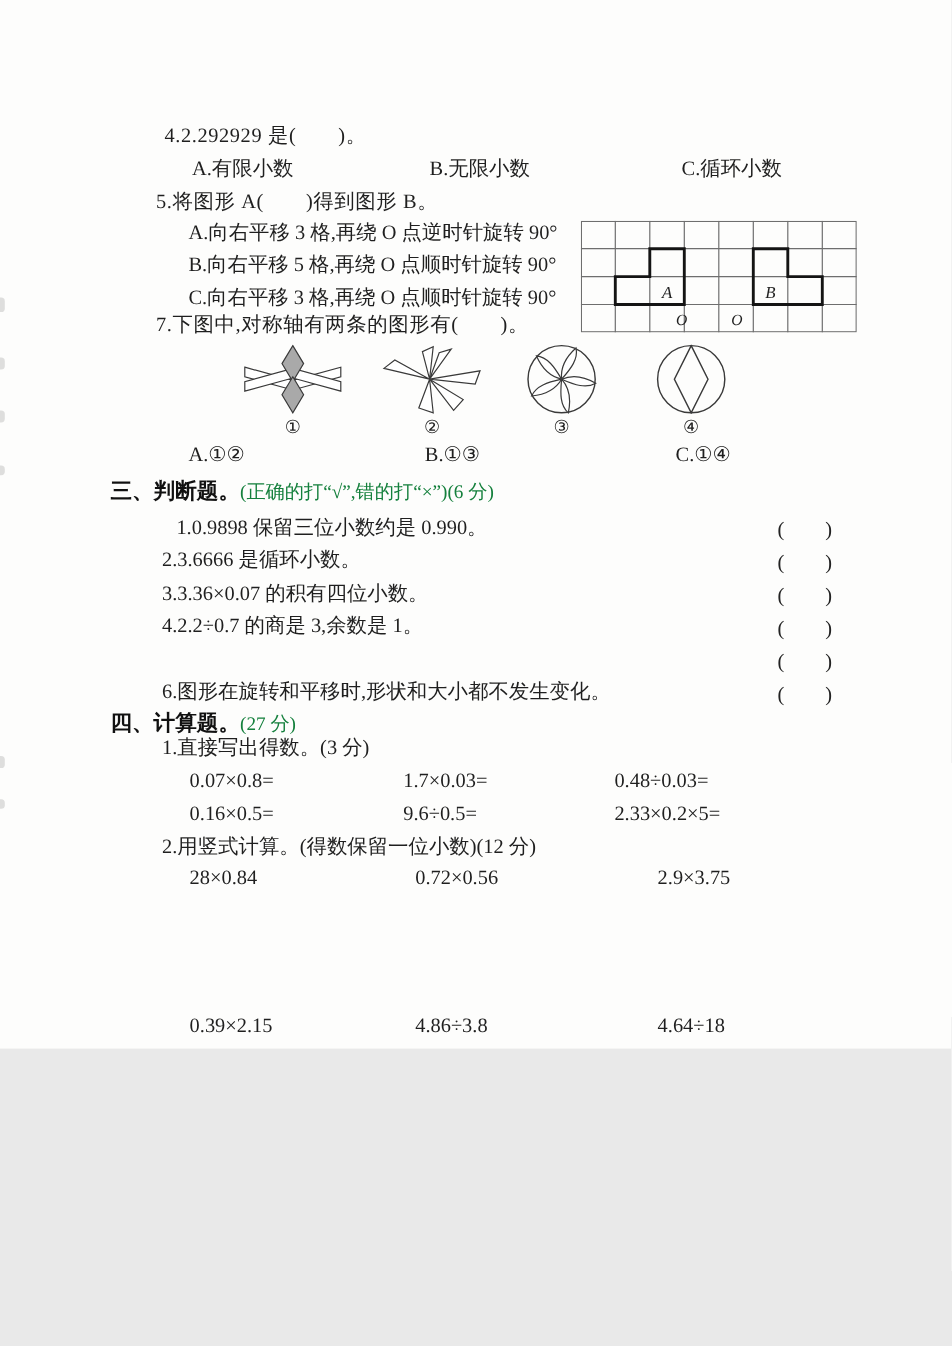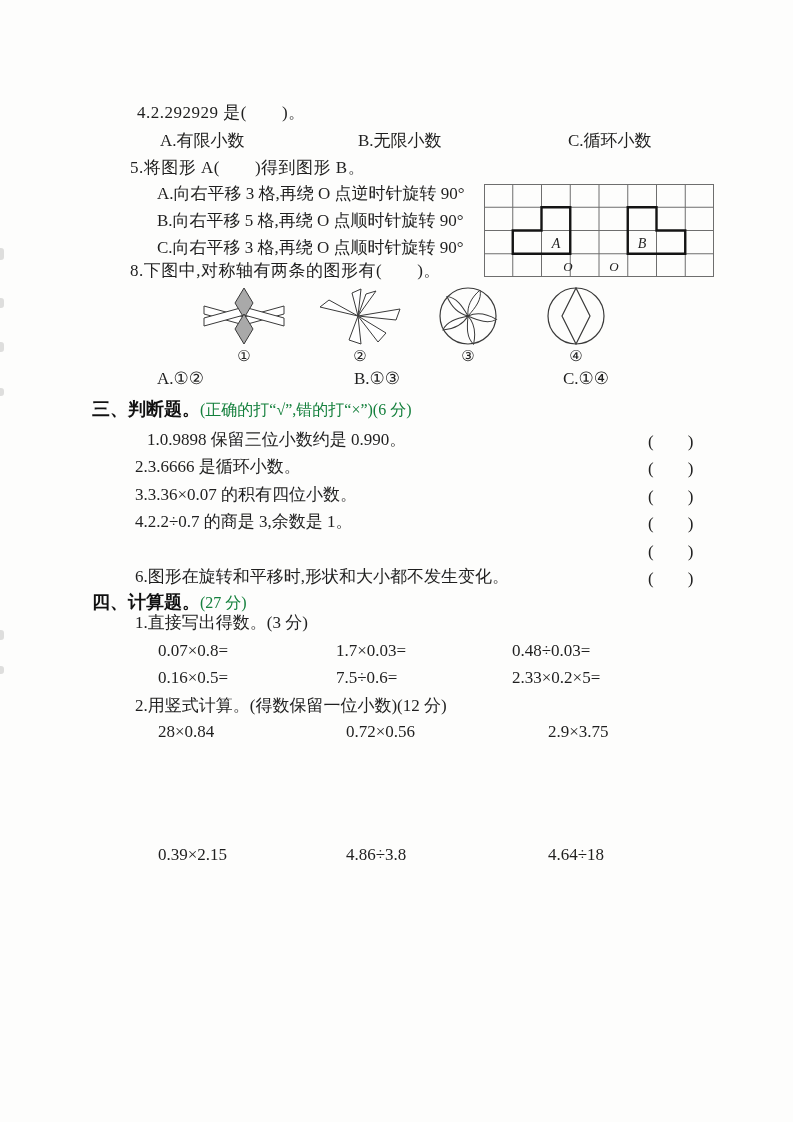--- a/index.html
+++ b/index.html
@@ -1,18 +1,18 @@
 <!DOCTYPE html>
 <html><head>
 <meta charset="utf-8">
 <style>
   * { margin:0; padding:0; box-sizing:border-box; }
   html,body { background:#e9e9e9; }
   .page {
-    position:relative; width:793px; height:1122px;
+    position:relative; width:793px; height:874px;
     background:#fdfdfc; overflow:hidden;
     font-family:"Liberation Serif","DejaVu Serif",serif;
     color:#1f1f1f;
   }
   .t { position:absolute; white-space:nowrap; font-size:17px; line-height:1.2; }
   .stem { letter-spacing:0.5px; }
   .sec-title { font-weight:bold; font-size:18px; color:#111; font-family:"Liberation Sans","DejaVu Sans",sans-serif; }
   .sec-sub { font-weight:normal; font-size:16px; font-family:"Liberation Serif","DejaVu Serif",serif; color:#15803d; }
   .blank-paren { position:absolute; left:648px; font-size:17px; color:#222; }
   .fig { position:absolute; width:96px; text-align:center; }
@@ -48,21 +48,21 @@
     <path d="M28.75,0 V93 M57.5,0 V93 M86.25,0 V93 M115,0 V93 M143.75,0 V93 M172.5,0 V93 M201.25,0 V93
              M0,23.25 H230 M0,46.5 H230 M0,69.75 H230" stroke="#6e6e6e" stroke-width="1" fill="none"></path>
     <path d="M28.75,46.5 H57.5 V23.25 H86.25 V69.75 H28.75 Z" fill="none" stroke="#141414" stroke-width="2.4"></path>
     <path d="M143.75,23.25 H172.5 V46.5 H201.25 V69.75 H143.75 Z" fill="none" stroke="#141414" stroke-width="2.4"></path>
     <text x="72" y="64" font-size="14" text-anchor="middle" fill="#1f1f1f">A</text>
     <text x="158" y="64" font-size="14" text-anchor="middle" fill="#1f1f1f">B</text>
     <text x="84" y="87" font-size="13" text-anchor="middle" fill="#1f1f1f">O</text>
     <text x="130" y="87" font-size="13" text-anchor="middle" fill="#1f1f1f">O</text>
   </svg>
 
-  <div class="t stem" style="left:130px;top:261px;">8.下图中,对称轴有两条的图形有(　　)。</div>
+  <div class="t stem" style="left:130px;top:261px;">7.下图中,对称轴有两条的图形有(　　)。</div>
 
   <div class="fig" style="left:196px;top:287px;">
     <svg width="92" height="58" viewBox="0 0 92 58">
       <polygon points="6,19 46,30 86,19 86,27 46,38 6,27" fill="#ffffff" stroke="#3a3a3a" stroke-width="1"></polygon>
       <polygon points="6,39 46,28 86,39 86,31 46,20 6,31" fill="#ffffff" stroke="#3a3a3a" stroke-width="1"></polygon>
       <polygon points="46,1 55,16 46,31 37,16" fill="#a9a9a9" stroke="#3a3a3a" stroke-width="1"></polygon>
       <polygon points="46,27 55,42 46,57 37,42" fill="#a9a9a9" stroke="#3a3a3a" stroke-width="1"></polygon>
     </svg>
     <div class="fig-cap">①</div>
   </div>
@@ -127,21 +127,21 @@
     <span>四、计算题。</span><span class="sec-sub">(27 分)</span>
   </div>
 
   <div class="t" style="left:135px;top:613px;">1.直接写出得数。(3 分)</div>
 
   <div class="t" style="left:158px;top:641px;">0.07×0.8=</div>
   <div class="t" style="left:336px;top:641px;">1.7×0.03=</div>
   <div class="t" style="left:512px;top:641px;">0.48÷0.03=</div>
 
   <div class="t" style="left:158px;top:668px;">0.16×0.5=</div>
-  <div class="t" style="left:336px;top:668px;">7.5÷0.6=</div>
+  <div class="t" style="left:336px;top:668px;">9.6÷0.5=</div>
   <div class="t" style="left:512px;top:668px;">2.33×0.2×5=</div>
 
   <div class="t" style="left:135px;top:696px;">2.用竖式计算。(得数保留一位小数)(12 分)</div>
 
   <div class="t" style="left:158px;top:722px;">28×0.84</div>
   <div class="t" style="left:346px;top:722px;text-align:center;">0.72×0.56</div>
   <div class="t" style="left:548px;top:722px;">2.9×3.75</div>
 
   <div class="t" style="left:158px;top:845px;">0.39×2.15</div>
   <div class="t" style="left:346px;top:845px;">4.86÷3.8</div>

